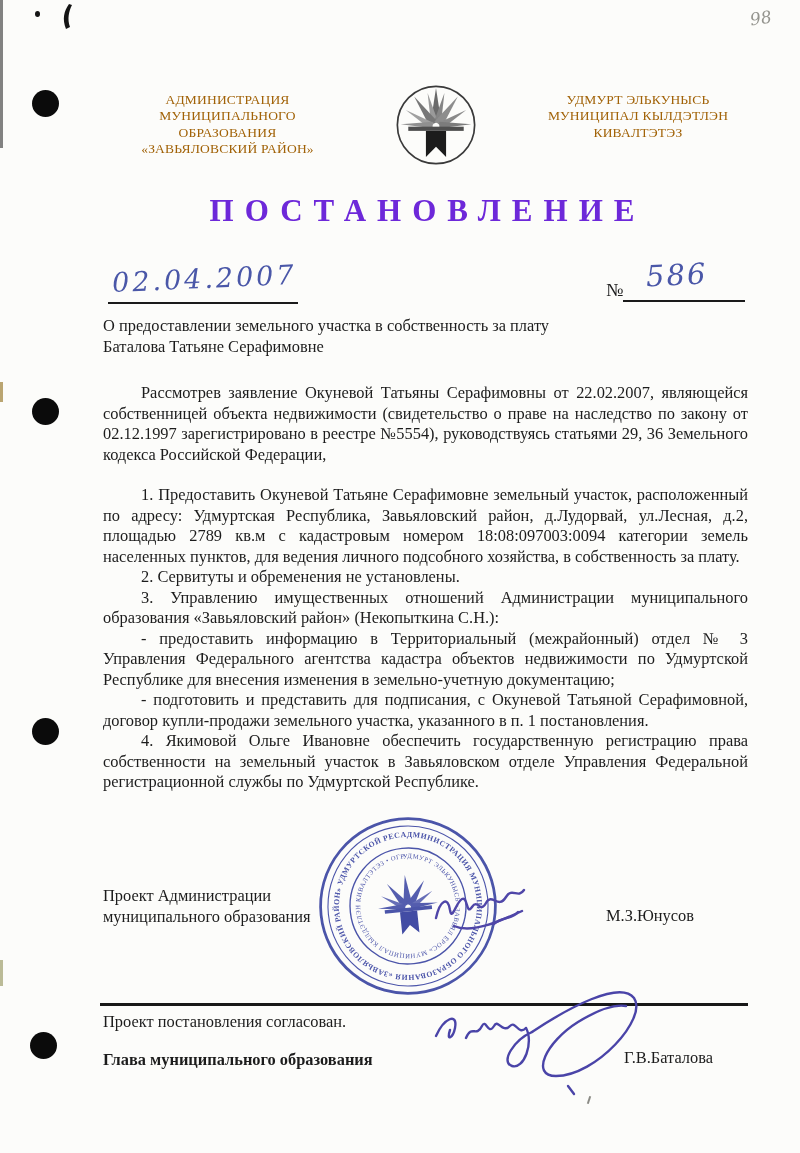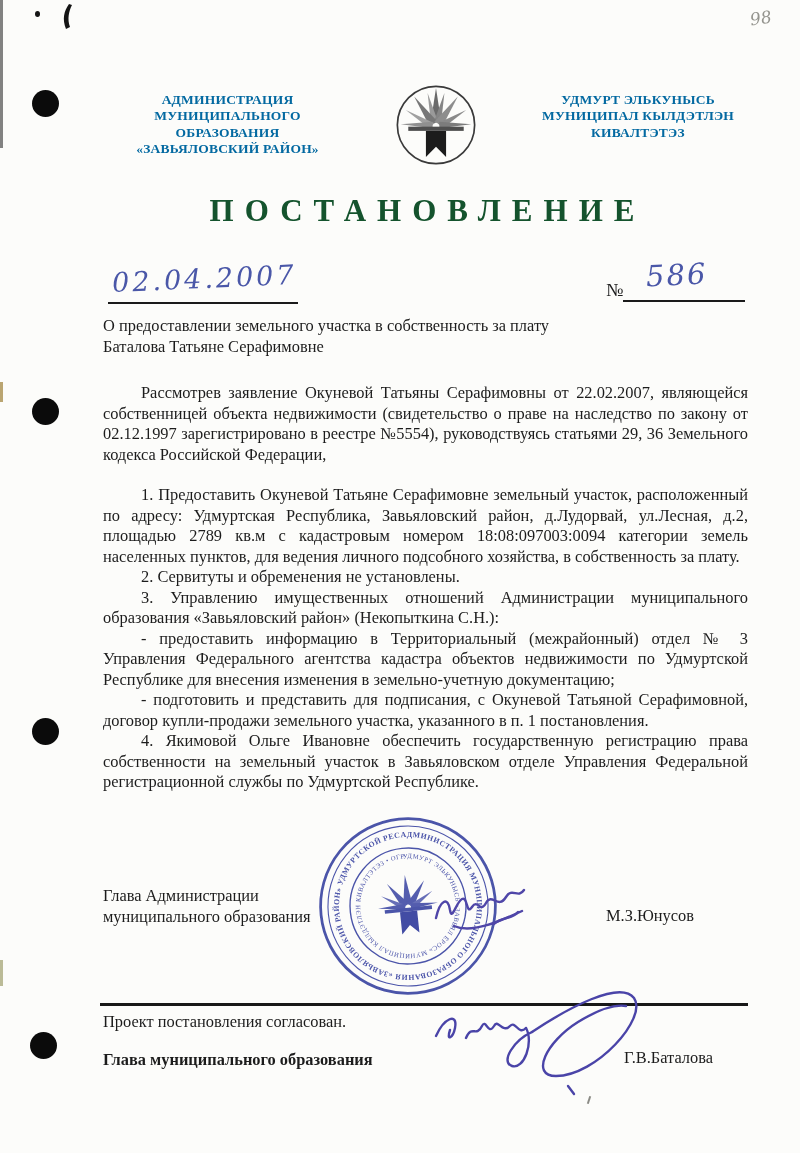--- a/index.html
+++ b/index.html
@@ -11,29 +11,29 @@
   .edge-top{position:absolute;left:0;top:0;width:3px;height:148px;background:#5a5a58;opacity:.75;}
   .edge-mark1{position:absolute;left:0;top:382px;width:3px;height:20px;background:#a98f4f;opacity:.8;}
   .edge-mark2{position:absolute;left:0;top:960px;width:3px;height:26px;background:#8f8f55;opacity:.6;}
   .ink-dot{position:absolute;left:35px;top:11px;width:5px;height:6px;background:#151515;border-radius:50%;}
   .ink-flick{position:absolute;left:58px;top:3px;width:16px;height:27px;}
   .pencil-tick{position:absolute;left:588px;top:1096px;width:2px;height:8px;background:#8b8b85;transform:rotate(18deg);}
   .pagenum{position:absolute;left:750px;top:8px;font-size:17px;color:#94948e;
            font-style:italic;font-family:"DejaVu Serif",serif;transform:rotate(-9deg);}
 
   
-  .header-org{position:absolute;top:92px;font-weight:bold;font-size:13.5px;line-height:16.4px;
-              text-align:center;letter-spacing:.2px;color:#0369a1;}
+  .header-org{position:absolute;top:92px;font-weight:normal;font-size:13.5px;line-height:16.4px;
+              text-align:center;letter-spacing:.2px;color:#a16207;}
   .header-org.left{left:110px;width:235px;}
   .header-org.right{left:508px;width:260px;}
   .header-org span{display:block;}
   .emblem{position:absolute;left:394px;top:81px;width:84px;height:88px;}
 
   .title{position:absolute;left:0;top:193px;width:800px;box-sizing:border-box;padding-left:55px;
-         text-align:center;font-size:31px;font-weight:bold;letter-spacing:11px;color:#14532d;}
+         text-align:center;font-size:31px;font-weight:bold;letter-spacing:11px;color:#6d28d9;}
 
   
   .hand{font-family:"DejaVu Serif",serif;font-style:italic;color:#4a57a8;}
   .date-hand{position:absolute;left:112px;top:263px;font-size:27px;letter-spacing:3px;transform:rotate(-2.5deg);}
   .date-line{position:absolute;left:108px;top:302px;width:190px;height:2px;background:#1a1a1a;}
   .no-label{position:absolute;left:606px;top:280px;font-size:18px;}
   .no-line{position:absolute;left:623px;top:300px;width:122px;height:2px;background:#1a1a1a;}
   .no-hand{position:absolute;left:646px;top:258px;font-size:29px;letter-spacing:2px;transform:rotate(-3deg);}
 
   
@@ -121,21 +121,21 @@
       <p>1. Предоставить Окуневой Татьяне Серафимовне земельный участок, расположенный по адресу: Удмуртская Республика, Завьяловский район, д.Лудорвай, ул.Лесная, д.2, площадью 2789 кв.м с кадастровым номером 18:08:097003:0094 категории земель населенных пунктов, для ведения личного подсобного хозяйства, в собственность за плату.</p>
       <p>2. Сервитуты и обременения не установлены.</p>
       <p>3. Управлению имущественных отношений Администрации муниципального образования «Завьяловский район» (Некопыткина С.Н.):</p>
       <p>- предоставить информацию в Территориальный (межрайонный) отдел № 3 Управления Федерального агентства кадастра объектов недвижимости по Удмуртской Республике для внесения изменения в земельно-учетную документацию;</p>
       <p>- подготовить и представить для подписания, с Окуневой Татьяной Серафимовной, договор купли-продажи земельного участка, указанного в п. 1 постановления.</p>
       <p>4. Якимовой Ольге Ивановне обеспечить государственную регистрацию права собственности на земельный участок в Завьяловском отделе Управления Федеральной регистрационной службы по Удмуртской Республике.</p>
     </div>
   </div>
 
   <div class="sig-title">
-    <span>Глава Администрации</span>
+    <span>Проект Администрации</span>
     <span>муниципального образования</span>
   </div>
   <div class="sig-name">М.З.Юнусов</div>
 
   <svg class="stamp" viewBox="0 0 200 200">
     <defs>
       <path id="ringA" d="M100,25 a75,75 0 1,1 -0.01,0"></path>
       <path id="ringB" d="M100,48 a52,52 0 1,1 -0.01,0"></path>
     </defs>
     <circle cx="100" cy="100" r="95" fill="none" stroke="#3d47a3" stroke-width="3"></circle>

